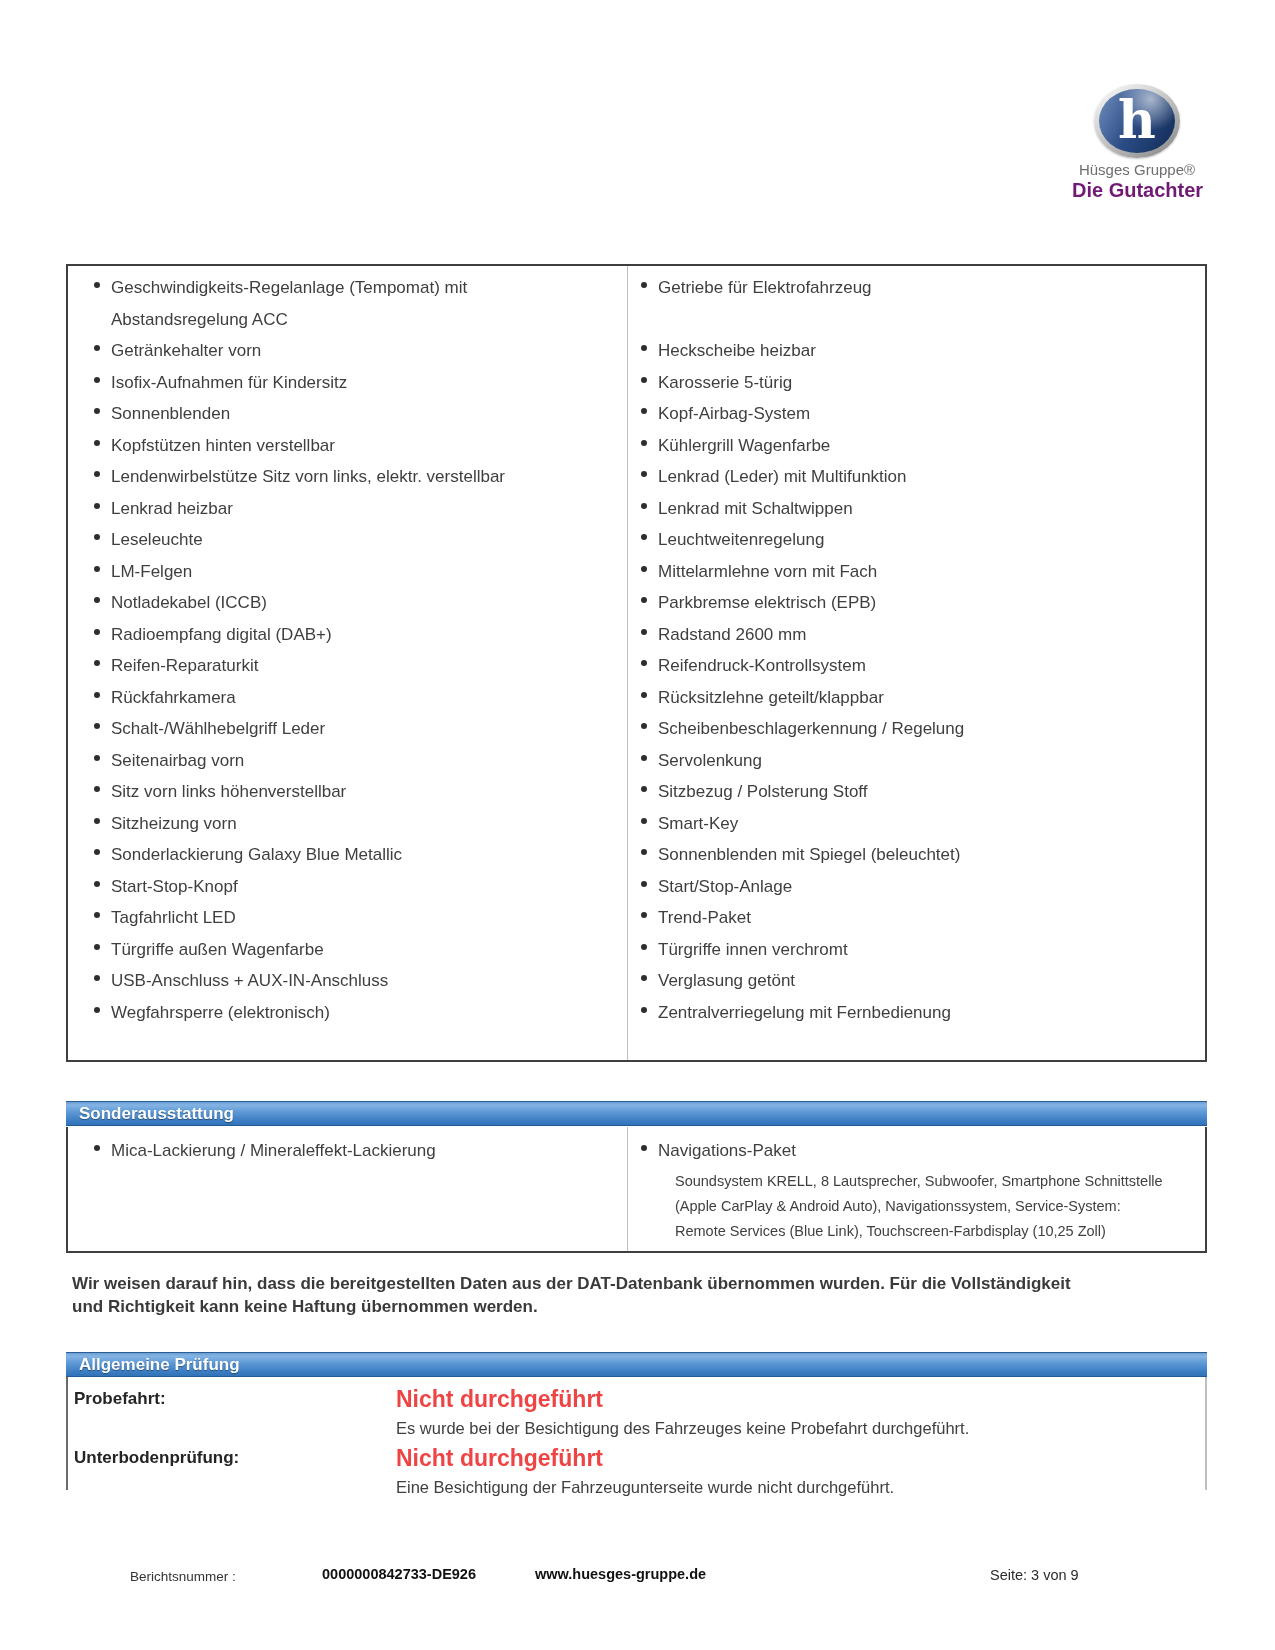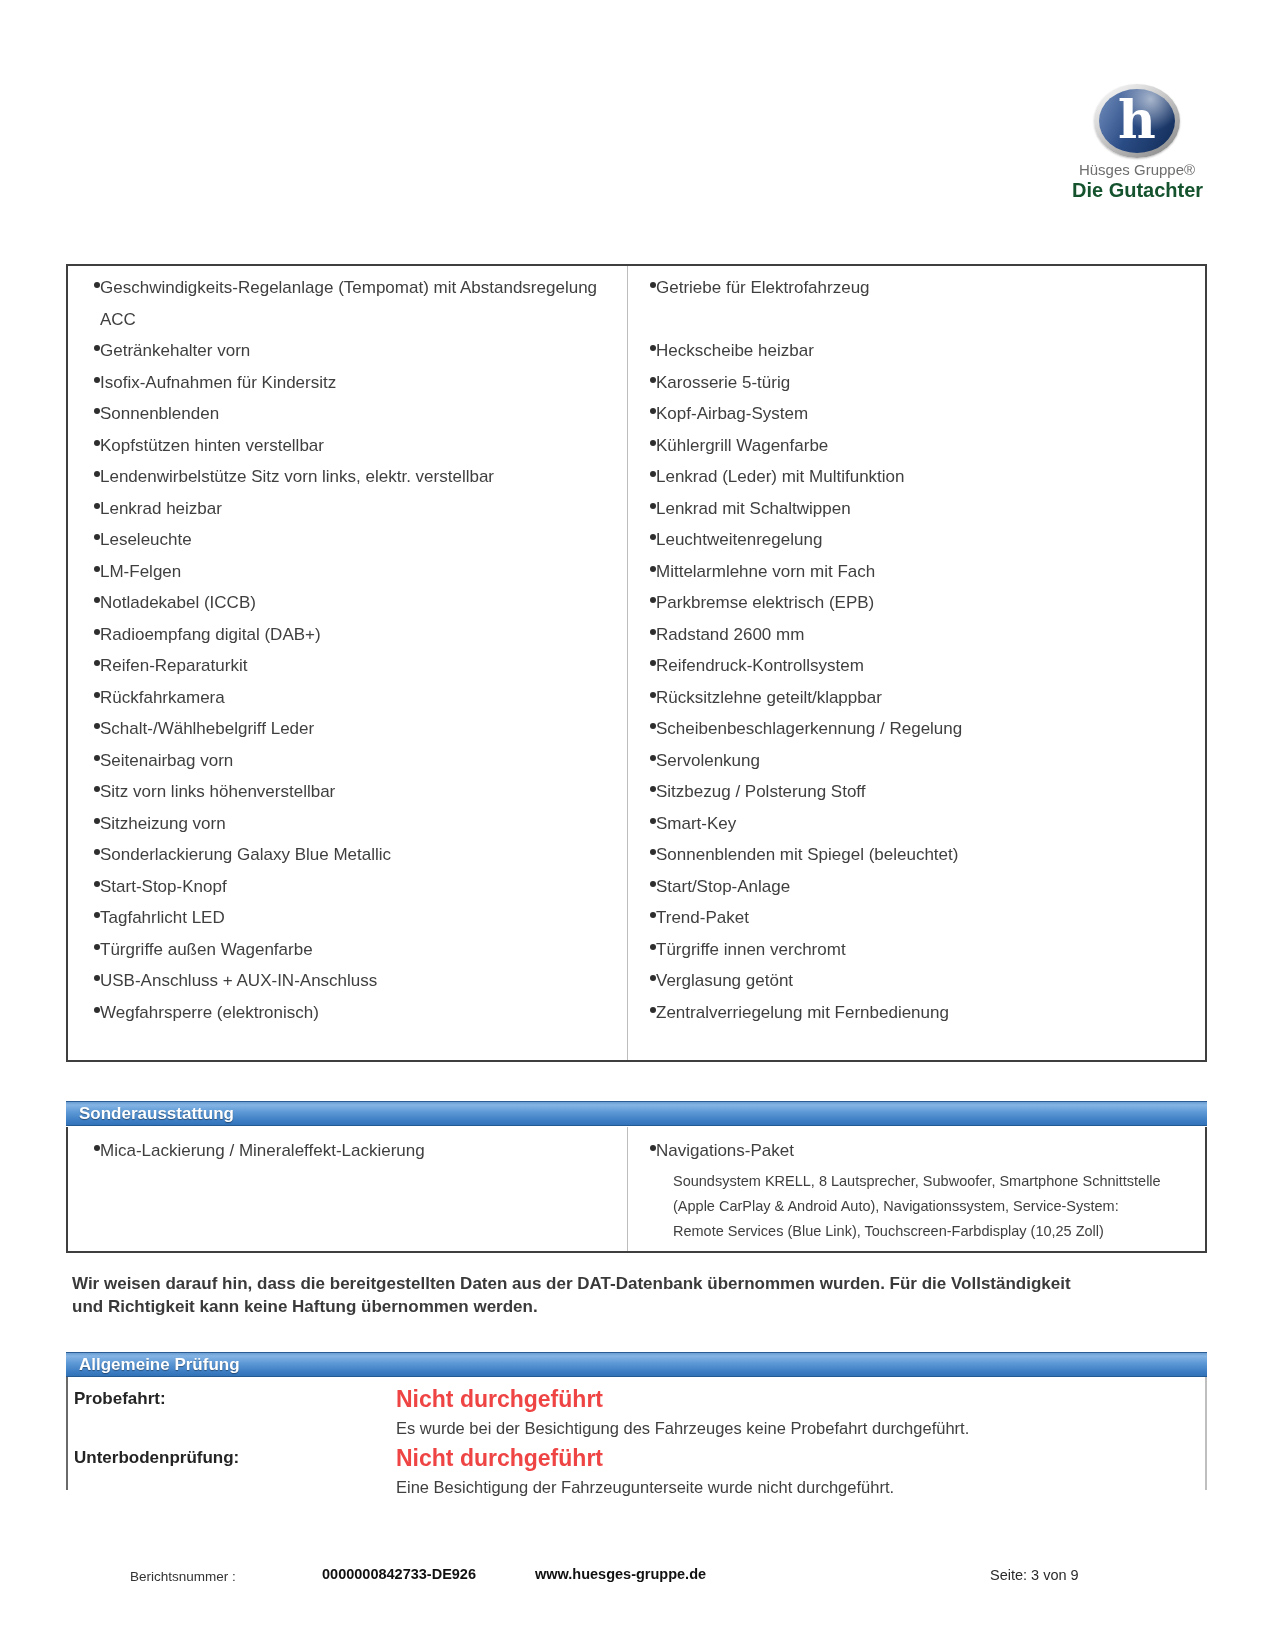--- a/index.html
+++ b/index.html
@@ -21,34 +21,34 @@
     background:
       radial-gradient(ellipse at 68% 16%, rgba(255,255,255,.6), rgba(255,255,255,0) 42%),
       linear-gradient(118deg,#7590bf 0%,#2a4c85 48%,#142f5c 92%);
     display:flex; align-items:center; justify-content:center;
   }
   .logo-letter {
     color:#ffffff; font-family:"DejaVu Serif", serif; font-weight:bold;
     font-size:52px; line-height:52px; margin-top:-2px;
   }
   .logo-brand { font-size:15px; color:#6e6e6e; margin-top:3px; white-space:nowrap; }
-  .logo-tagline { font-size:20px; font-weight:bold; color:#14532d; margin-top:1px; white-space:nowrap; }
+  .logo-tagline { font-size:20px; font-weight:bold; color:#701a75; margin-top:1px; white-space:nowrap; }
 
   
   .eq-box {
     position:absolute; left:66px; top:264px; width:1141px; height:798px;
     border:2px solid #3f3f3f; box-sizing:border-box; padding-top:6px;
   }
   .col-divider { position:absolute; top:0; bottom:0; left:559px; width:1px; background:#bdbdbd; }
   .eq-row { display:flex; align-items:flex-start; }
   .eq-cell { box-sizing:border-box; display:flex; align-items:flex-start; }
   .eq-cell-left  { width:559px; padding-left:26px; padding-right:24px; }
-  .eq-cell-right { flex:1; padding-left:23px; padding-right:10px; }
+  .eq-cell-right { flex:1; padding-left:14px; padding-right:10px; }
   .bullet { flex:0 0 6px; width:6px; height:6px; border-radius:50%; background:#2e2e2e; margin-top:10px; }
-  .eq-text { flex:1; font-size:17px; line-height:31.5px; color:#3f3f3f; }
+  .eq-text { flex:1; margin-left:11px; font-size:17px; line-height:31.5px; color:#3f3f3f; }
 
   
   .section-bar {
     position:absolute; left:66px; width:1141px; height:25px; box-sizing:border-box;
     background:linear-gradient(180deg,#6a9dd2 0px,#85b4e4 3px,#5d99d6 10px,#3b7cc2 19px,#2d6eb3 25px);
     border-top:1px solid #2b5d94; border-bottom:1px solid #245a94;
   }
   .section-bar-label {
     color:#ffffff; font-size:17px; font-weight:bold; line-height:24px;
     padding-left:13px; text-shadow:0 1px 1px rgba(0,0,0,.4);

